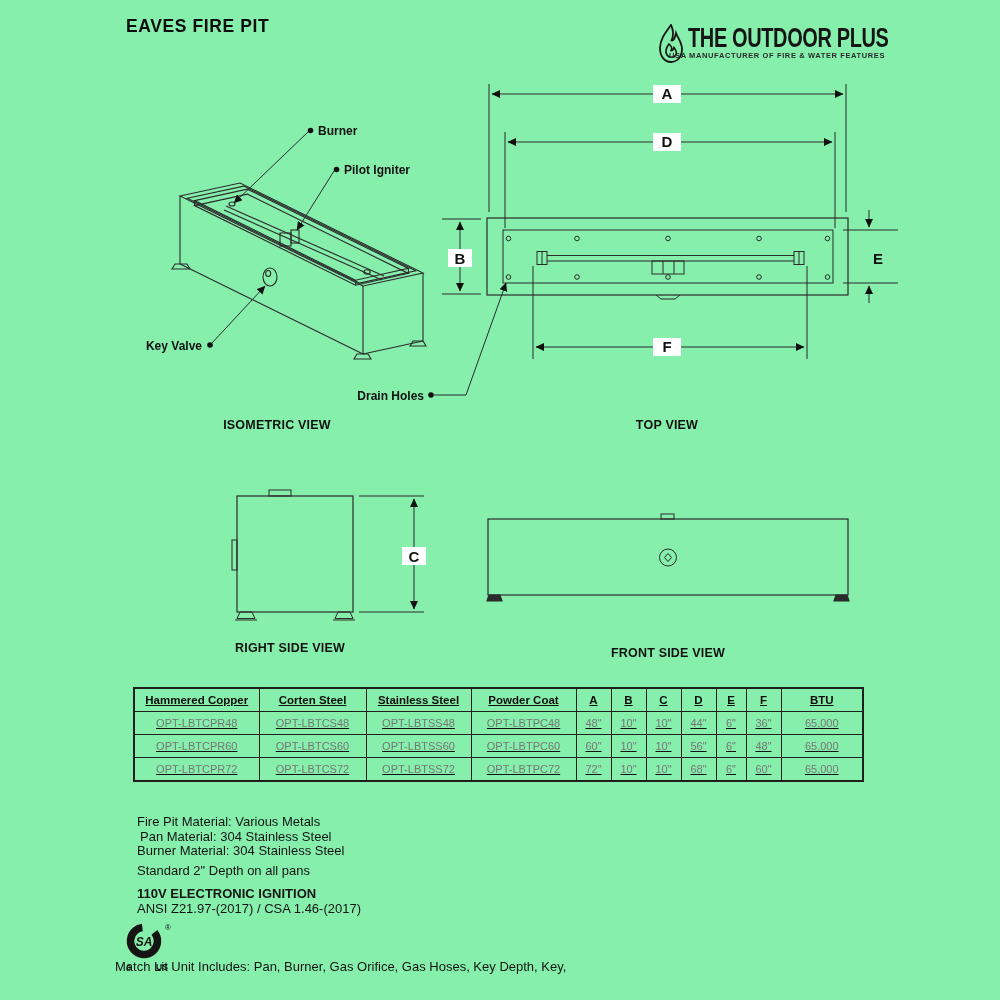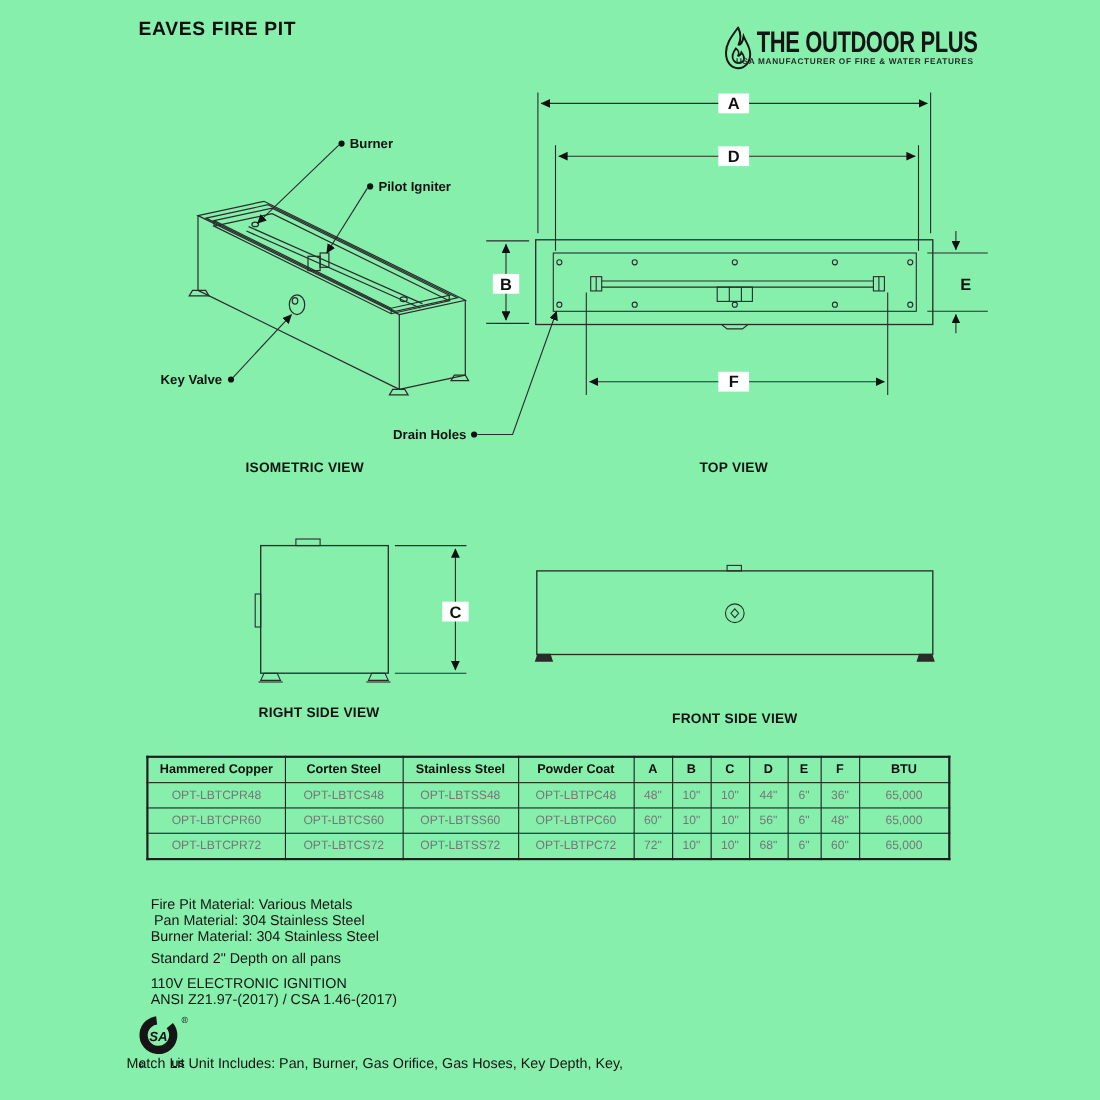--- a/index.html
+++ b/index.html
@@ -19,25 +19,25 @@
   .callout{font-size:12px;font-weight:bold;}
   .caption{font-size:12.5px;font-weight:bold;letter-spacing:.2px;}
   .dim{font-size:15px;font-weight:bold;}
 
   
   .spec-table{left:133px;top:687px;width:729px;border-collapse:collapse;table-layout:fixed;}
   .spec-table td,.spec-table th{border:1px solid #1f1f1f;text-align:center;vertical-align:middle;
       height:22px;padding:0 2px;overflow:hidden;white-space:nowrap;}
   .spec-table th{font-size:11.5px;font-weight:bold;color:#0d0d0d;}
   .spec-table td{font-size:11px;color:#767676;text-align:center;}
-  .spec-table{border:2px solid #1f1f1f;}
+  .spec-table{border:2px solid #1f1f1f;text-decoration:underline;}
 
   
   .specline{font-size:13px;color:#141414;line-height:14.5px;}
-  .bold{font-weight:normal;}
+  .bold{font-weight:bold;}
   .footline{font-size:13px;color:#141414;line-height:14.5px;}
 </style>
 </head>
 <body>
 
 <div class="page">
 
   <div class="abs title">EAVES FIRE PIT</div>
 
   <div>

